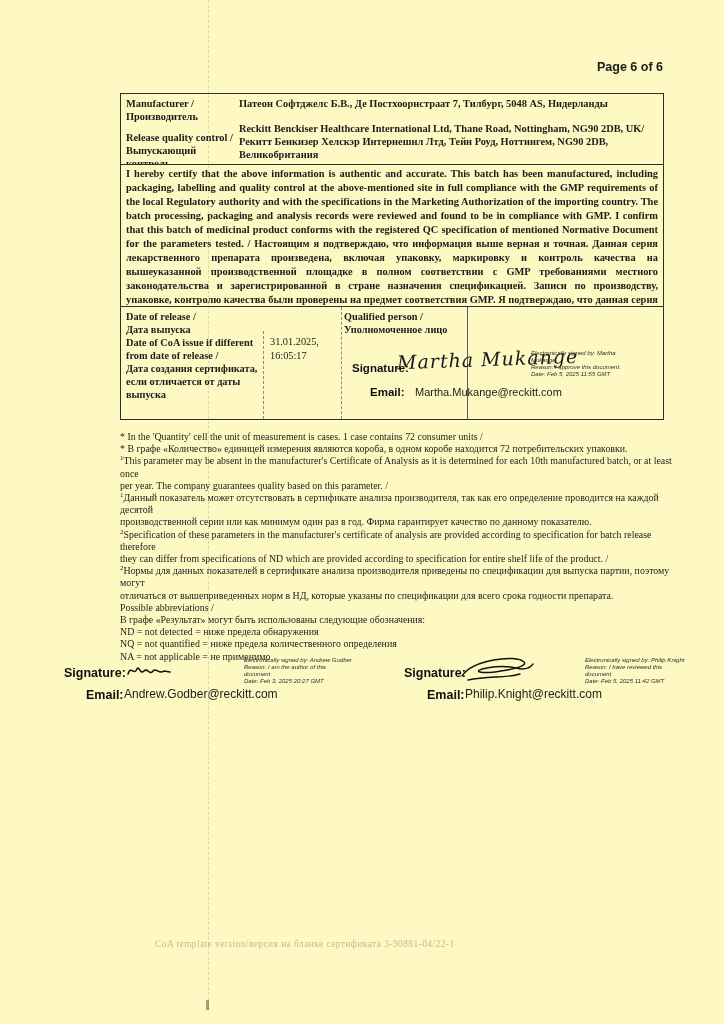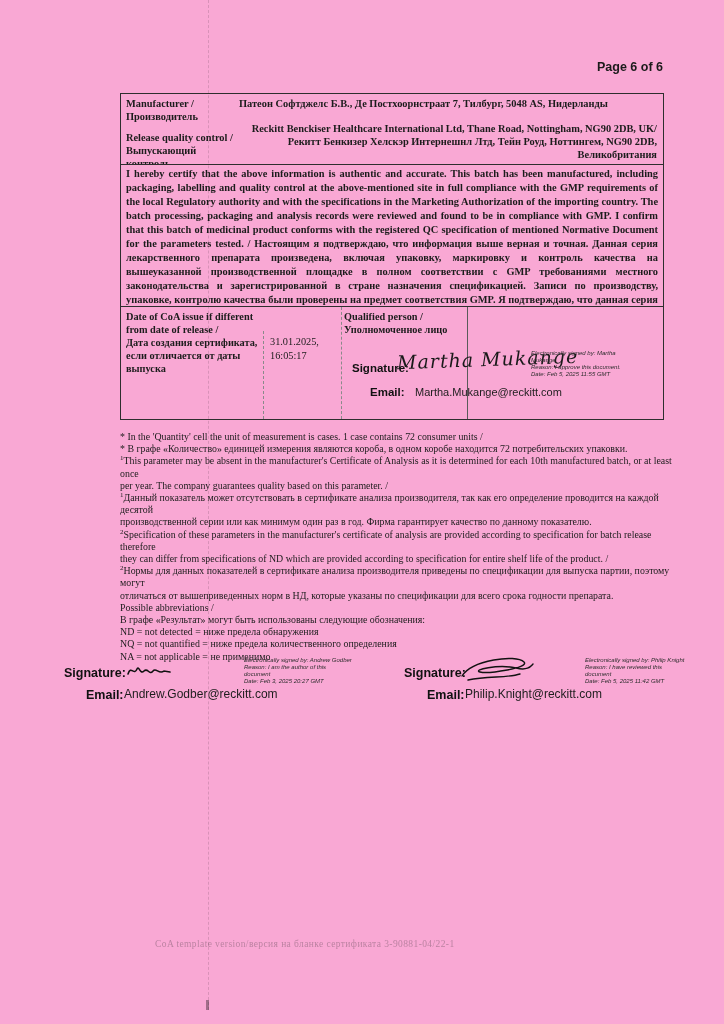--- a/index.html
+++ b/index.html
@@ -1,36 +1,36 @@
 <!DOCTYPE html>
 <html><head>
 <meta charset="utf-8">
 <style>
   html,body{margin:0;padding:0;background:#ffffff;}
   *{box-sizing:border-box;}
   .page{
-    position:relative;width:724px;height:1024px;background:#f9a8d4;
+    position:relative;width:724px;height:1024px;background:#fef9c3;
     font-family:"Liberation Serif", serif;color:#1c1c1c;overflow:hidden;
   }
   .ws{white-space:pre-line;}
   
   .fold-line{position:absolute;left:208px;top:0;height:1010px;width:0;
     border-left:1px dashed rgba(0,0,0,0.13);}
   .speck{position:absolute;background:rgba(0,0,0,0.35);}
   
   .page-num{position:absolute;left:597px;top:60px;
     font-family:"Liberation Sans", sans-serif;font-weight:700;font-size:12.5px;color:#1b1b1b;}
   
   .info-table{position:absolute;left:120px;top:93px;width:544px;height:72px;
     border:1.6px solid #2e2e2e;display:grid;grid-template-columns:116px 1fr;
     grid-template-rows:25px auto;font-size:10.4px;line-height:13px;font-weight:700;overflow:hidden;}
   .it-label1{padding:3px 4px 0 5px;}
   .it-val1{padding:3px 6px 0 2px;}
   .it-label2{padding:12px 4px 2px 5px;}
-  .it-val2{padding:3px 6px 3px 2px;text-align:right;}
+  .it-val2{padding:3px 6px 3px 2px;}
   
   .cert-box{position:absolute;left:120px;top:164px;width:544px;height:143px;
     border:1.6px solid #2e2e2e;padding:2px 5px 2px 5px;
     font-size:10.4px;line-height:14px;font-weight:700;text-align:justify;overflow:hidden;}
   
   .release-table{position:absolute;left:120px;top:306px;width:544px;height:114px;
     border:1.6px solid #2e2e2e;display:grid;grid-template-columns:142px 78px 126px auto;
     font-size:10.3px;line-height:13px;overflow:visible;}
   .rt-c1{padding:3px 4px 0 5px;font-weight:700;}
   .rt-c1 .p2{}
@@ -77,20 +77,22 @@
 контроль</div>
     <div class="it-val2 ws">Reckitt Benckiser Healthcare International Ltd, Thane Road, Nottingham, NG90 2DB, UK/
 Рекитт Бенкизер Хелскэр Интернешнл Лтд, Тейн Роуд, Ноттингем, NG90 2DB,
 Великобритания</div>
   </div>
 
   <div class="cert-box">I hereby certify that the above information is authentic and accurate. This batch has been manufactured, including packaging, labelling and quality control at the above-mentioned site in full compliance with the GMP requirements of the local Regulatory authority and with the specifications in the Marketing Authorization of the importing country. The batch processing, packaging and analysis records were reviewed and found to be in compliance with GMP. I confirm that this batch of medicinal product conforms with the registered QC specification of mentioned Normative Document for the parameters tested. / Настоящим я подтверждаю, что информация выше верная и точная. Данная серия лекарственного препарата произведена, включая упаковку, маркировку и контроль качества на вышеуказанной производственной площадке в полном соответствии с GMP требованиями местного законодательства и зарегистрированной в стране назначения спецификацией. Записи по производству, упаковке, контролю качества были проверены на предмет соответствия GMP. Я подтверждаю, что данная серия лекарственного препарата соответствует спецификации указанной выше нормативной документации по проверенным показателям.</div>
 
   <div class="release-table">
     <div class="rt-c1">
+      <div class="p1 ws">Date of release /
+Дата выпуска</div>
       <div class="p2 ws">Date of CoA issue if different
 from date of release /
 Дата создания сертификата,
 если отличается от даты
 выпуска</div>
     </div>
     <div class="rt-c2 ws">31.01.2025,
 16:05:17</div>
     <div class="rt-c3 ws">Qualified person /
 Уполномоченное лицо</div>

